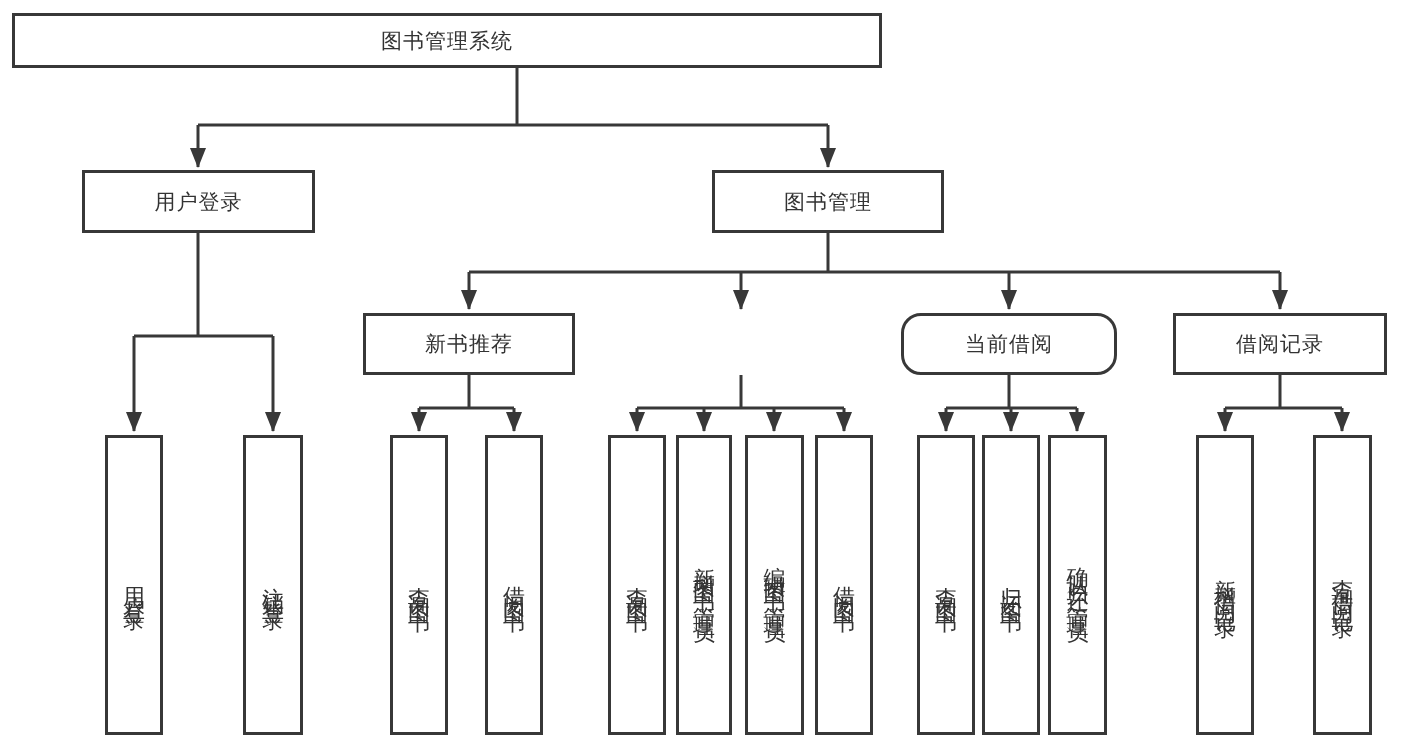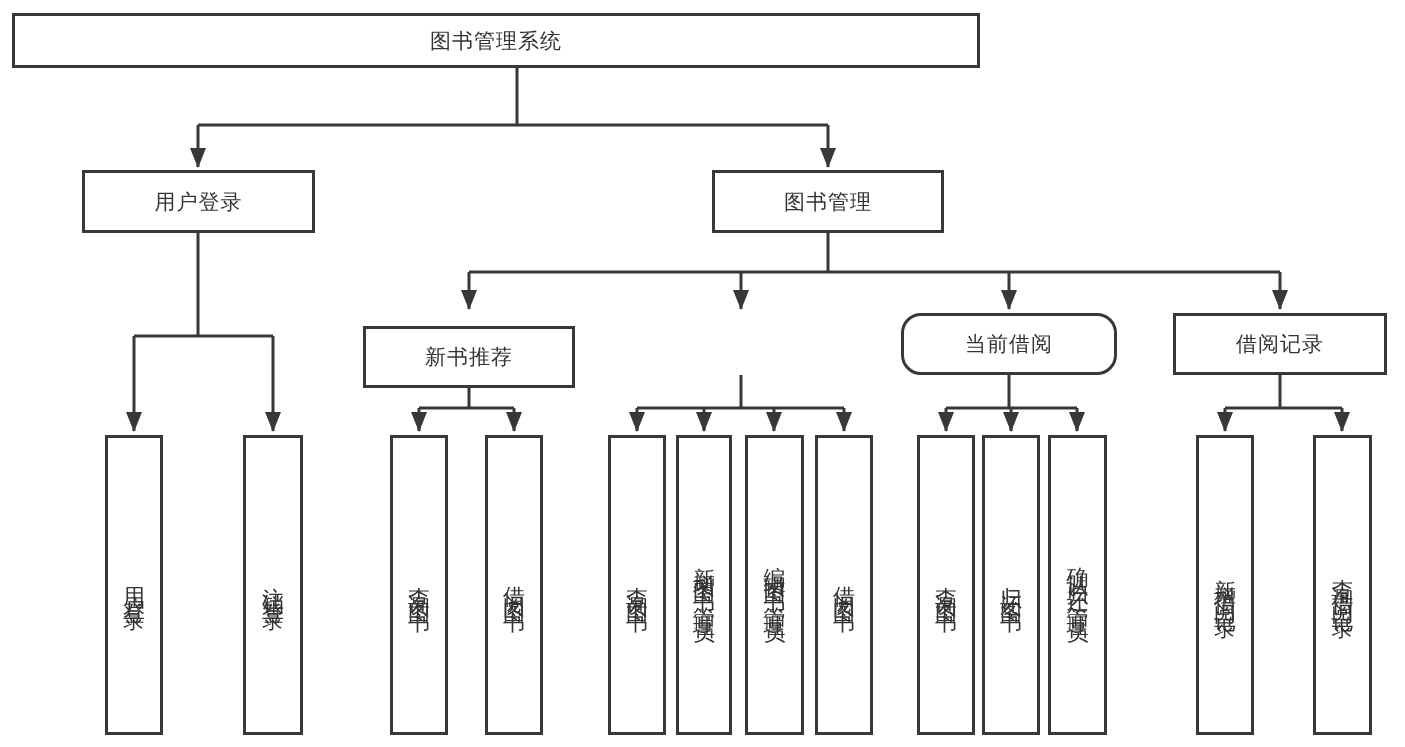--- a/index.html
+++ b/index.html
@@ -80,26 +80,26 @@
       <line x1="946" y1="408" x2="946" y2="431" marker-end="url(#arrow)"></line>
       <line x1="1011" y1="408" x2="1011" y2="431" marker-end="url(#arrow)"></line>
       <line x1="1077" y1="408" x2="1077" y2="431" marker-end="url(#arrow)"></line>
 
       <path d="M1280,375 V408 M1225,408 H1342"></path>
       <line x1="1225" y1="408" x2="1225" y2="431" marker-end="url(#arrow)"></line>
       <line x1="1342" y1="408" x2="1342" y2="431" marker-end="url(#arrow)"></line>
     </g>
   </svg>
 
-  <div class="box" style="left:12px; top:13px; width:968px; height:55px;">图书管理系统</div>
+  <div class="box" style="left:12px; top:13px; width:870px; height:55px;">图书管理系统</div>
 
   <div class="box" style="left:82px; top:170px; width:233px; height:63px;">用户登录</div>
   <div class="box" style="left:712px; top:170px; width:232px; height:63px;text-align:right;">图书管理</div>
 
-  <div class="box" style="left:363px; top:313px; width:212px; height:62px;margin-top:13px;">新书推荐</div>
+  <div class="box" style="left:363px; top:313px; width:212px; height:62px;">新书推荐</div>
   <div class="box" style="left:901px; top:313px; width:216px; height:62px;border-radius:20px;">当前借阅</div>
   <div class="box" style="left:1173px; top:313px; width:214px; height:62px;">借阅记录</div>
 
   <div class="box leaf" style="left:105px; top:435px; width:58px; height:300px;">
     <span class="vt">用户登录</span>
   </div>
   <div class="box leaf" style="left:243px; top:435px; width:60px; height:300px;">
     <span class="vt">注销登录</span>
   </div>
 

